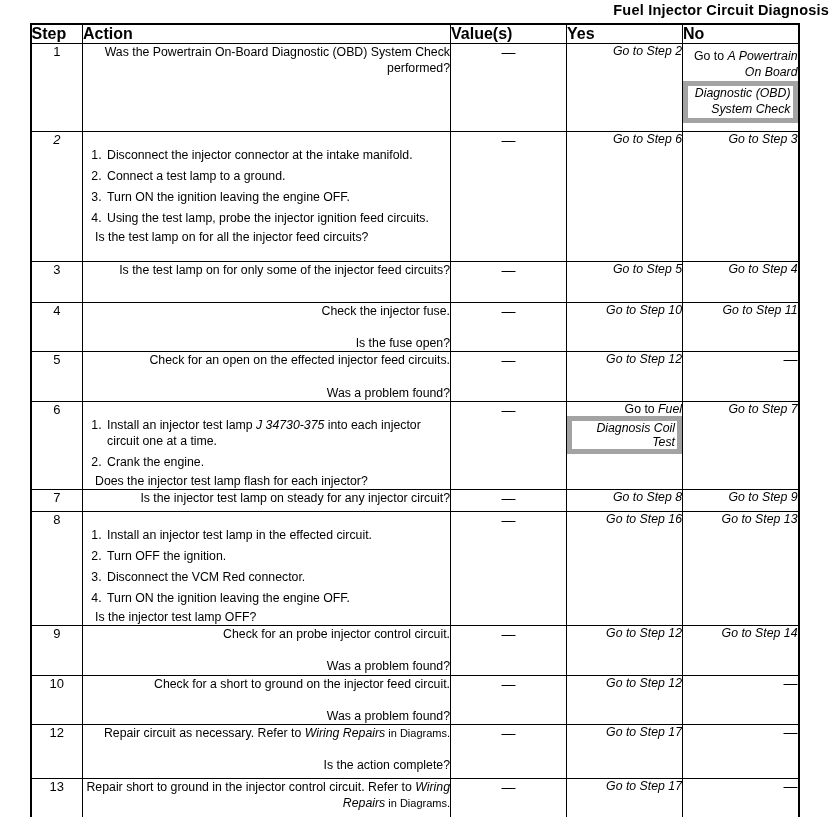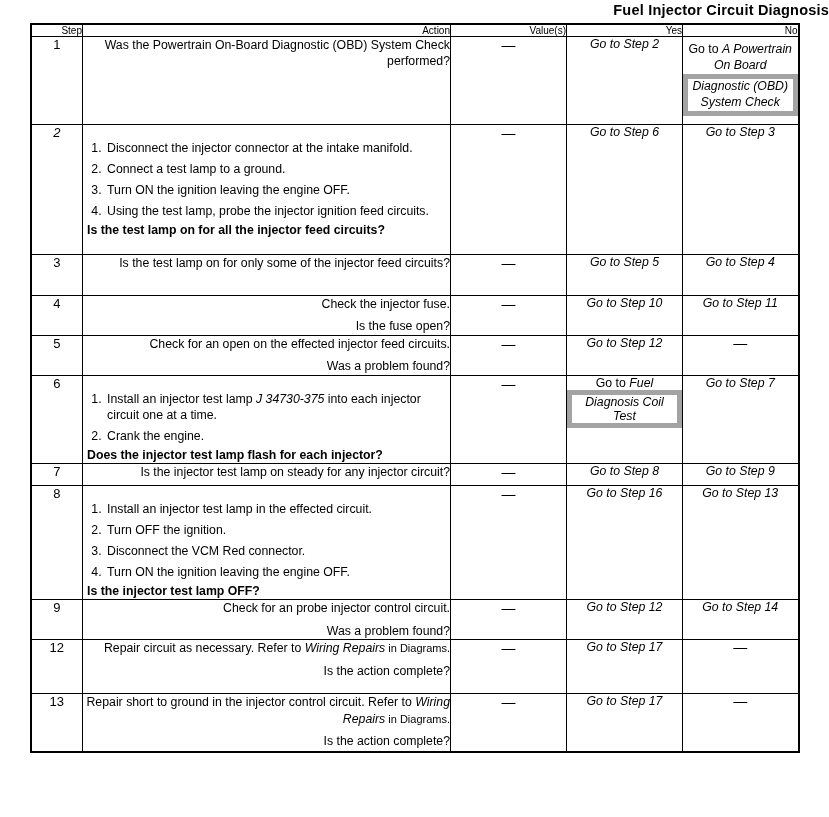--- a/index.html
+++ b/index.html
@@ -33,23 +33,23 @@
     margin: 0 auto;
     table-layout: fixed;
     border: 2px solid #000;
   }
   table.diag th, table.diag td {
     border: 1px solid #000;
     vertical-align: top;
     padding: 0;
   }
   thead th {
-    text-align: right;
-    font-size: 10px;
-    font-weight: normal;
+    text-align: left;
+    font-size: 16px;
+    font-weight: bold;
     padding: 4px 0 5px 0;
     vertical-align: middle;
   }
   col.c-step { width: 52px; }
   col.c-action { width: 368px; }
   col.c-value { width: 116px; }
   col.c-yes { width: 116px; }
   col.c-no { width: 116px; }
 
   td.step {
@@ -69,32 +69,32 @@
   td.action ol {
     margin: 16px 0 2px 0;
     padding-left: 22px;
   }
   td.action ol li {
     margin: 0 0 5px 0;
     padding-left: 2px;
     line-height: 1.3;
   }
   td.action ol li:last-child { margin-bottom: 2px; }
-  td.action .q { margin: 2px 0 0 4px; font-weight: bold; }
-  td.action .tight { margin-top: 6px; }
+  td.action .q { margin: 2px 0 0 12px; }
+  td.action .tight { margin-top: 16px; }
   .ital { font-style: italic; }
   .small { font-size: 11px; }
 
   td.value {
     text-align: center;
     vertical-align: middle;
     font-size: 14px;
   }
   td.yes, td.no {
-    text-align: center;
+    text-align: right;
     font-size: 12.3px;
     position: relative;
   }
   .resultwrap {
     display: flex;
     flex-direction: column;
     justify-content: flex-end;
     height: 100%;
     box-sizing: border-box;
     padding-bottom: 4px;
@@ -322,20 +322,38 @@
               <span class="ital">Go to Step 12</span>
             </div>
         </td>
         <td class="no">
           <div class="resultwrap">
               <span class="ital">Go to Step 14</span>
             </div>
         </td>
       </tr>
 
+      <tr style="height:42px">
+        <td class="step">10</td>
+        <td class="action">
+          <p class="plain">Check for a short to ground on the injector feed circuit.</p>
+          <p class="plain tight">Was a problem found?</p>
+        </td>
+        <td class="value">—</td>
+        <td class="yes">
+          <div class="resultwrap">
+              <span class="ital">Go to Step 12</span>
+            </div>
+        </td>
+        <td class="no">
+          <div class="resultwrap mid">
+              <span class="dash">—</span>
+            </div>
+        </td>
+      </tr>
 
 
       <tr style="height:54px">
         <td class="step">12</td>
         <td class="action">
           <p class="plain"><span>Repair circuit as necessary. Refer to </span><span class="ital">Wiring Repairs</span><span class="small"> in Diagrams.</span></p>
           <p class="plain tight">Is the action complete?</p>
         </td>
         <td class="value">—</td>
         <td class="yes">

